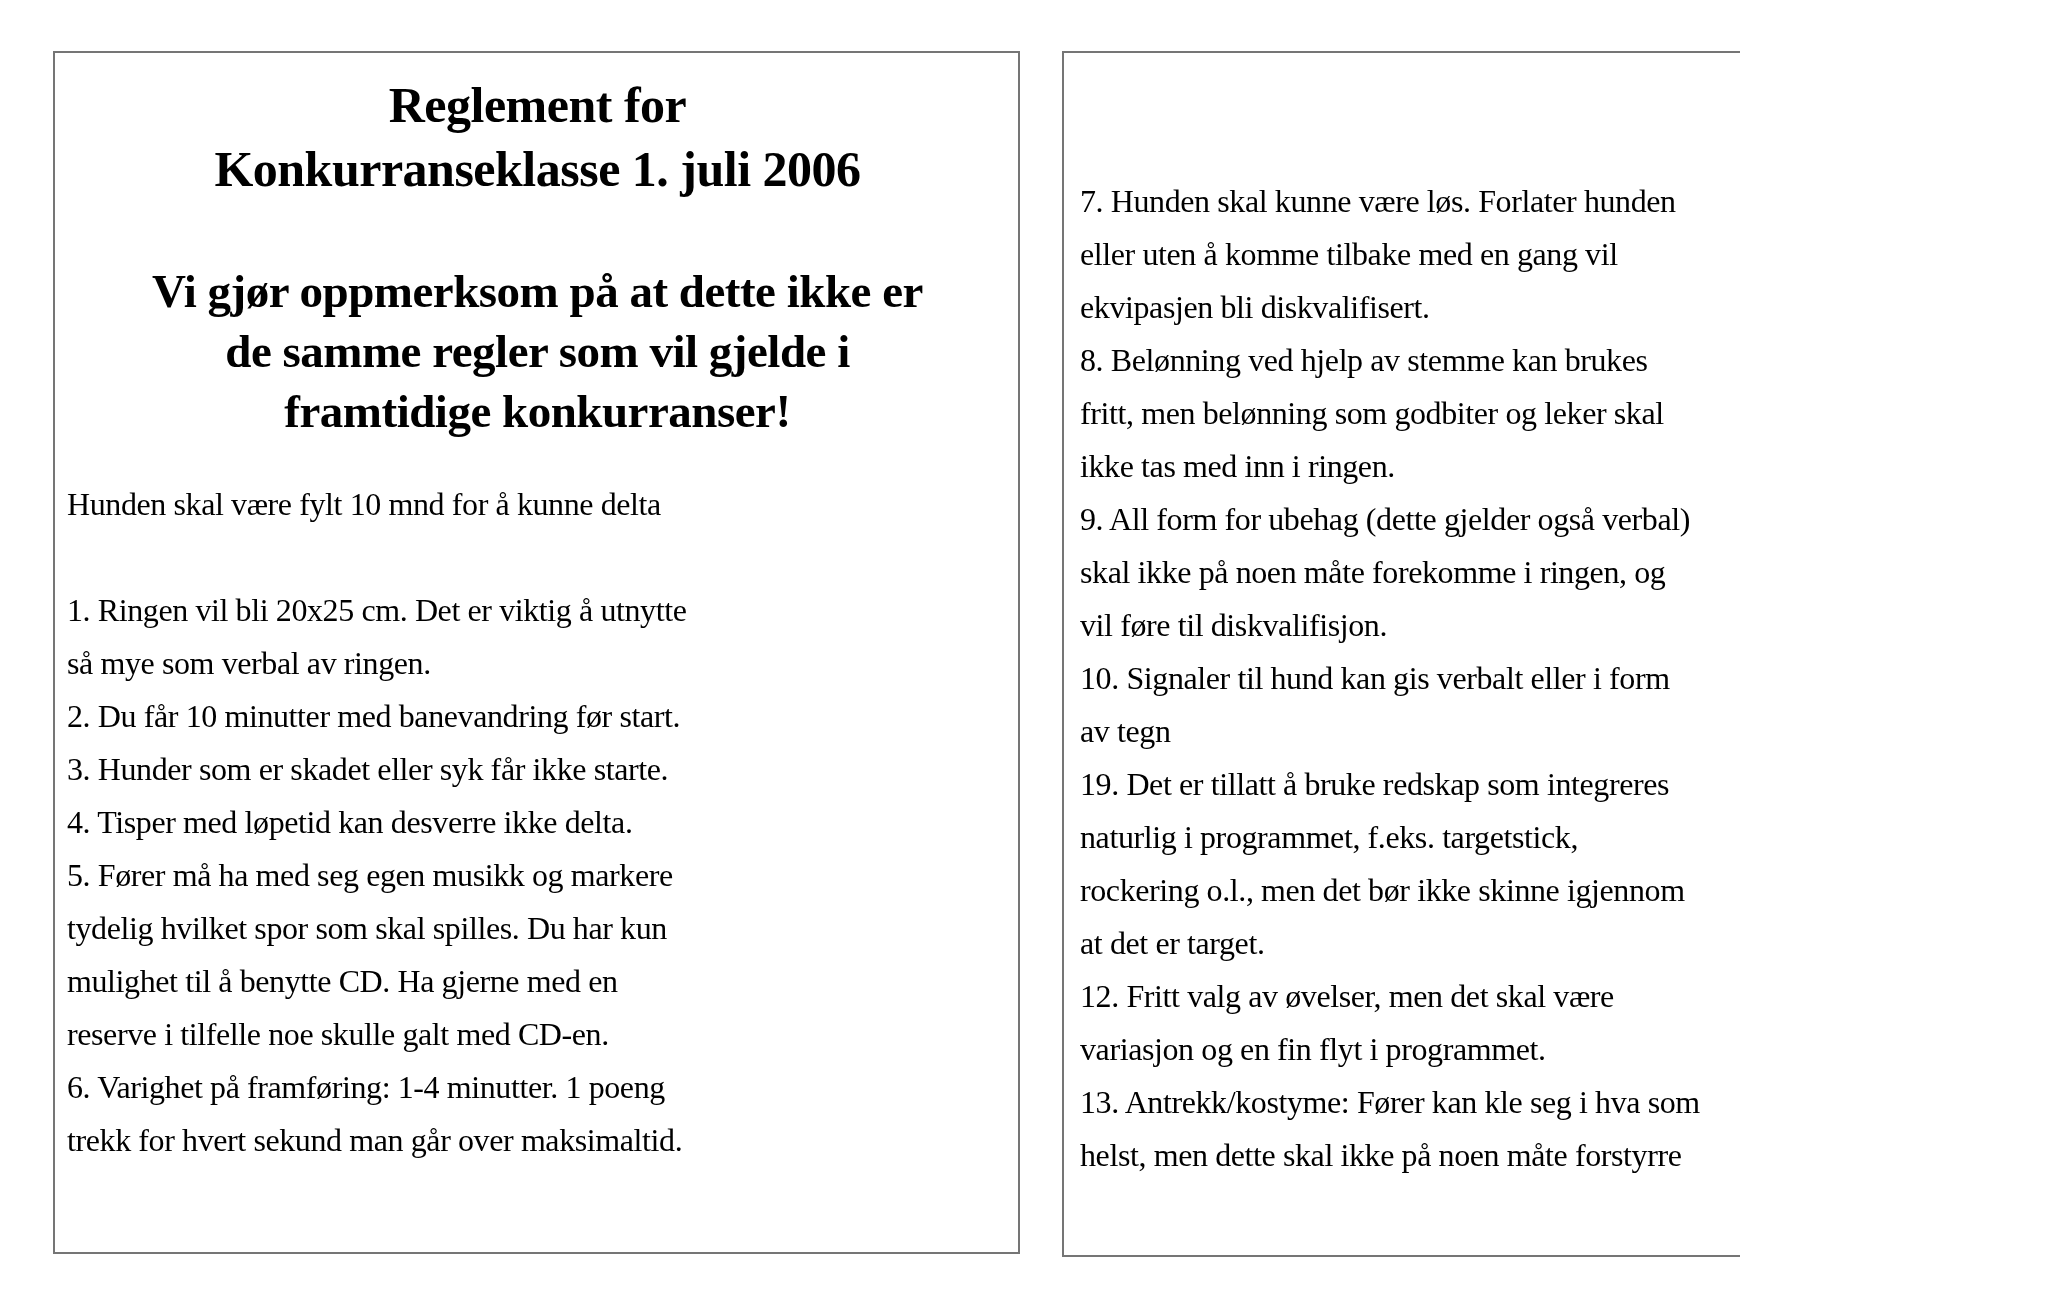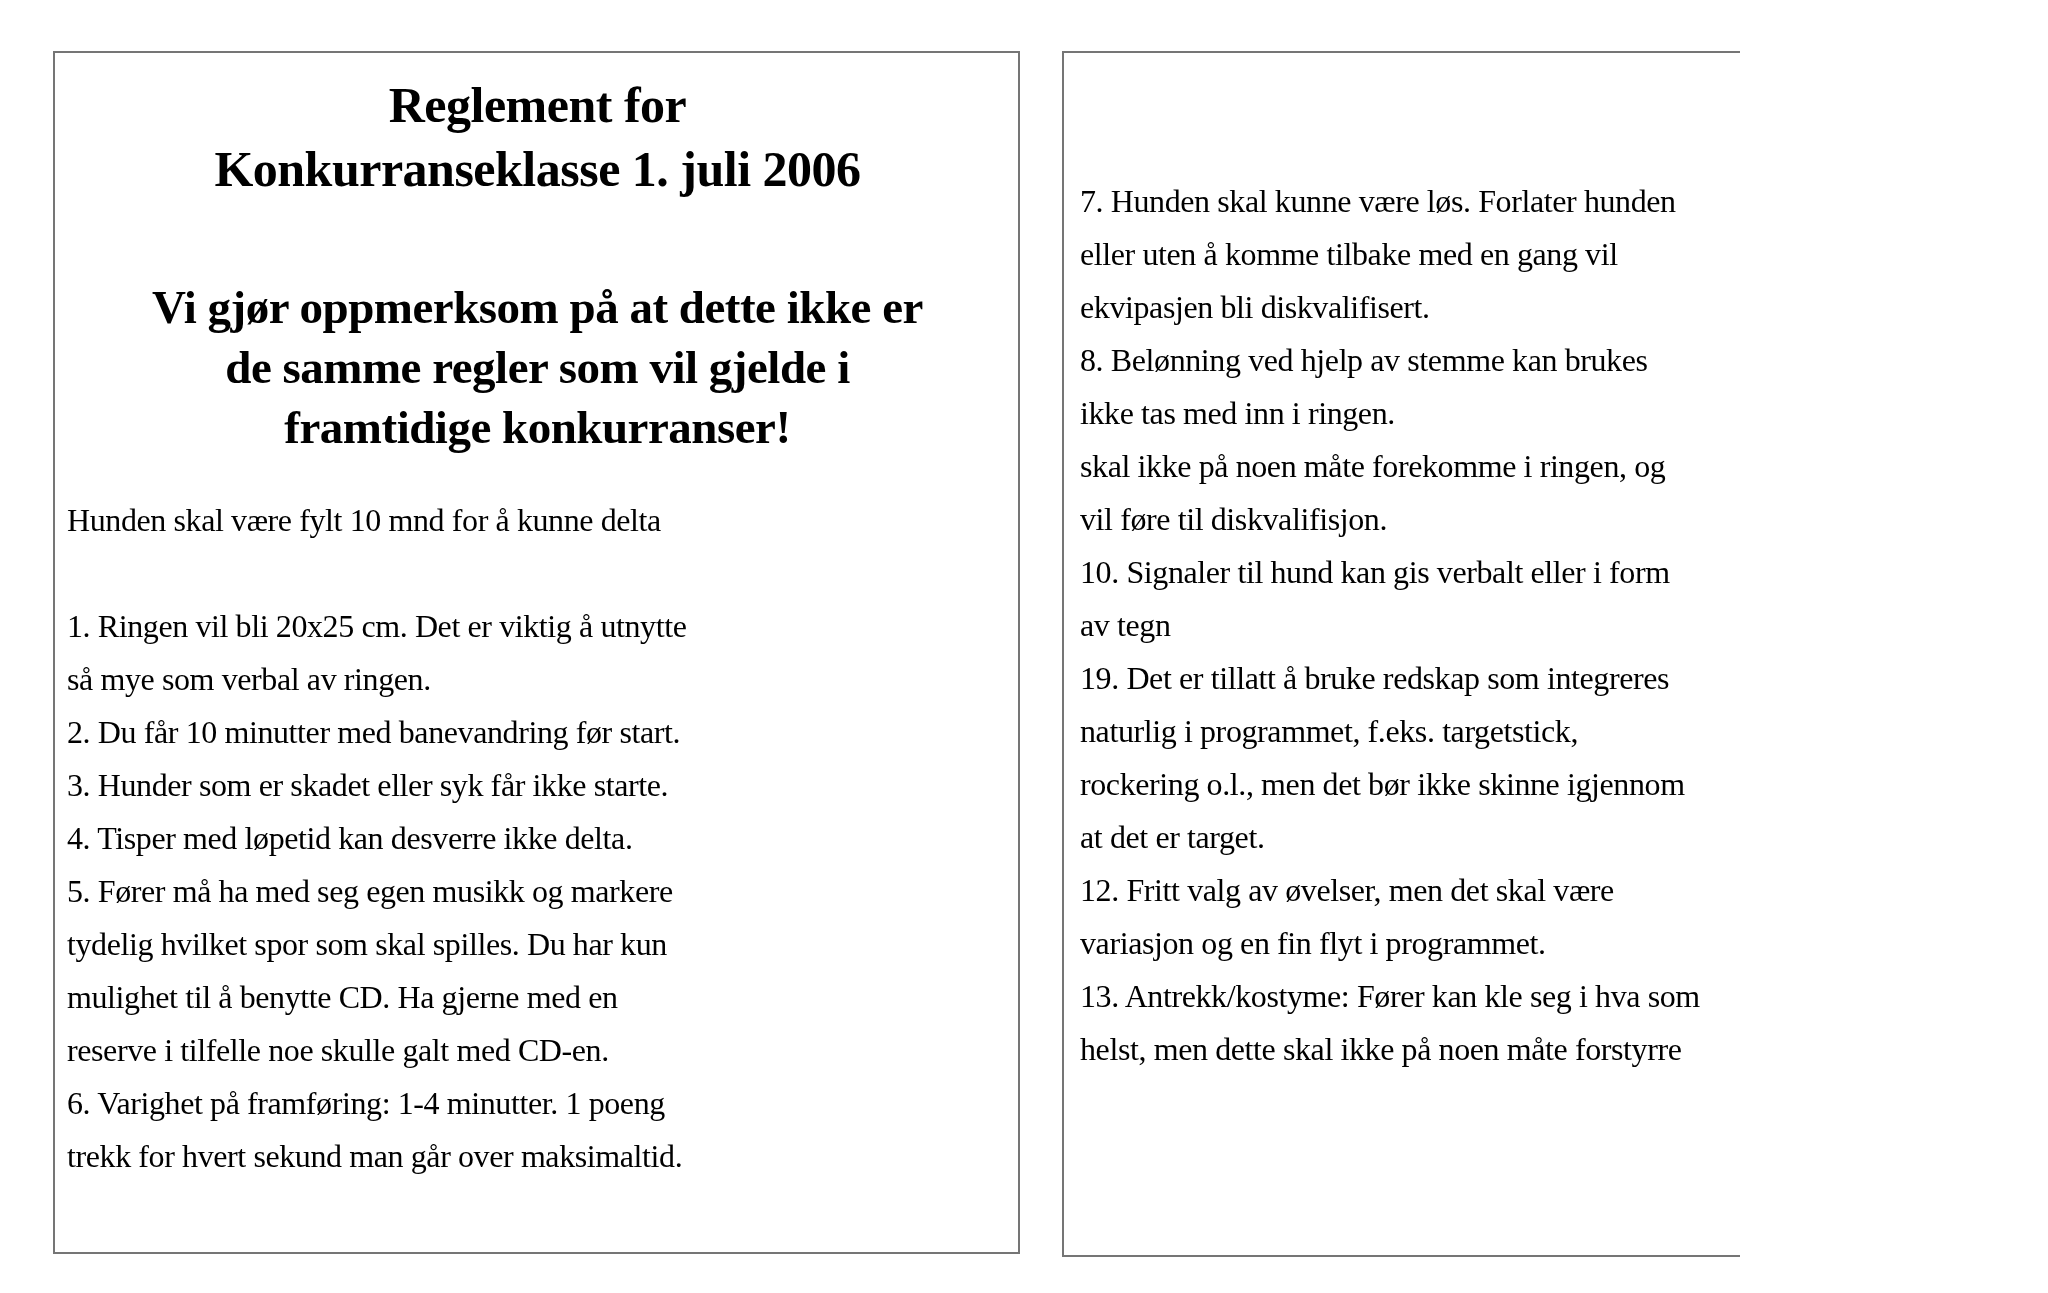--- a/index.html
+++ b/index.html
@@ -45,21 +45,21 @@
     line-height: 64px;
     text-align: center;
     letter-spacing: -0.5px;
   }
   .warning-block {
     font-weight: 700;
     font-size: 47px;
     line-height: 60px;
     text-align: center;
     letter-spacing: -0.5px;
-    margin-top: 76px;
+    margin-top: 60px;
   }
   .body-block {
     font-size: 32px;
     line-height: 53px;
     letter-spacing: -0.4px;
     text-align: left;
   }
   .intro-block {
     margin-top: 37px;
   }
@@ -102,21 +102,23 @@
         <div class="line">trekk for hvert sekund man går over maksimaltid.</div>
       </div>
   </section>
 
   <section class="panel panel-right">
     <div class="body-block">
         <div class="line">7. Hunden skal kunne være løs. Forlater hunden</div>
         <div class="line">eller uten å komme tilbake med en gang vil</div>
         <div class="line">ekvipasjen bli diskvalifisert.</div>
         <div class="line">8. Belønning ved hjelp av stemme kan brukes</div>
+        <div class="line">fritt, men belønning som godbiter og leker skal</div>
         <div class="line">ikke tas med inn i ringen.</div>
+        <div class="line">9. All form for ubehag (dette gjelder også verbal)</div>
         <div class="line">skal ikke på noen måte forekomme i ringen, og</div>
         <div class="line">vil føre til diskvalifisjon.</div>
         <div class="line">10. Signaler til hund kan gis verbalt eller i form</div>
         <div class="line">av tegn</div>
         <div class="line">19. Det er tillatt å bruke redskap som integreres</div>
         <div class="line">naturlig i programmet, f.eks. targetstick,</div>
         <div class="line">rockering o.l., men det bør ikke skinne igjennom</div>
         <div class="line">at det er target.</div>
         <div class="line">12. Fritt valg av øvelser, men det skal være</div>
         <div class="line">variasjon og en fin flyt i programmet.</div>

